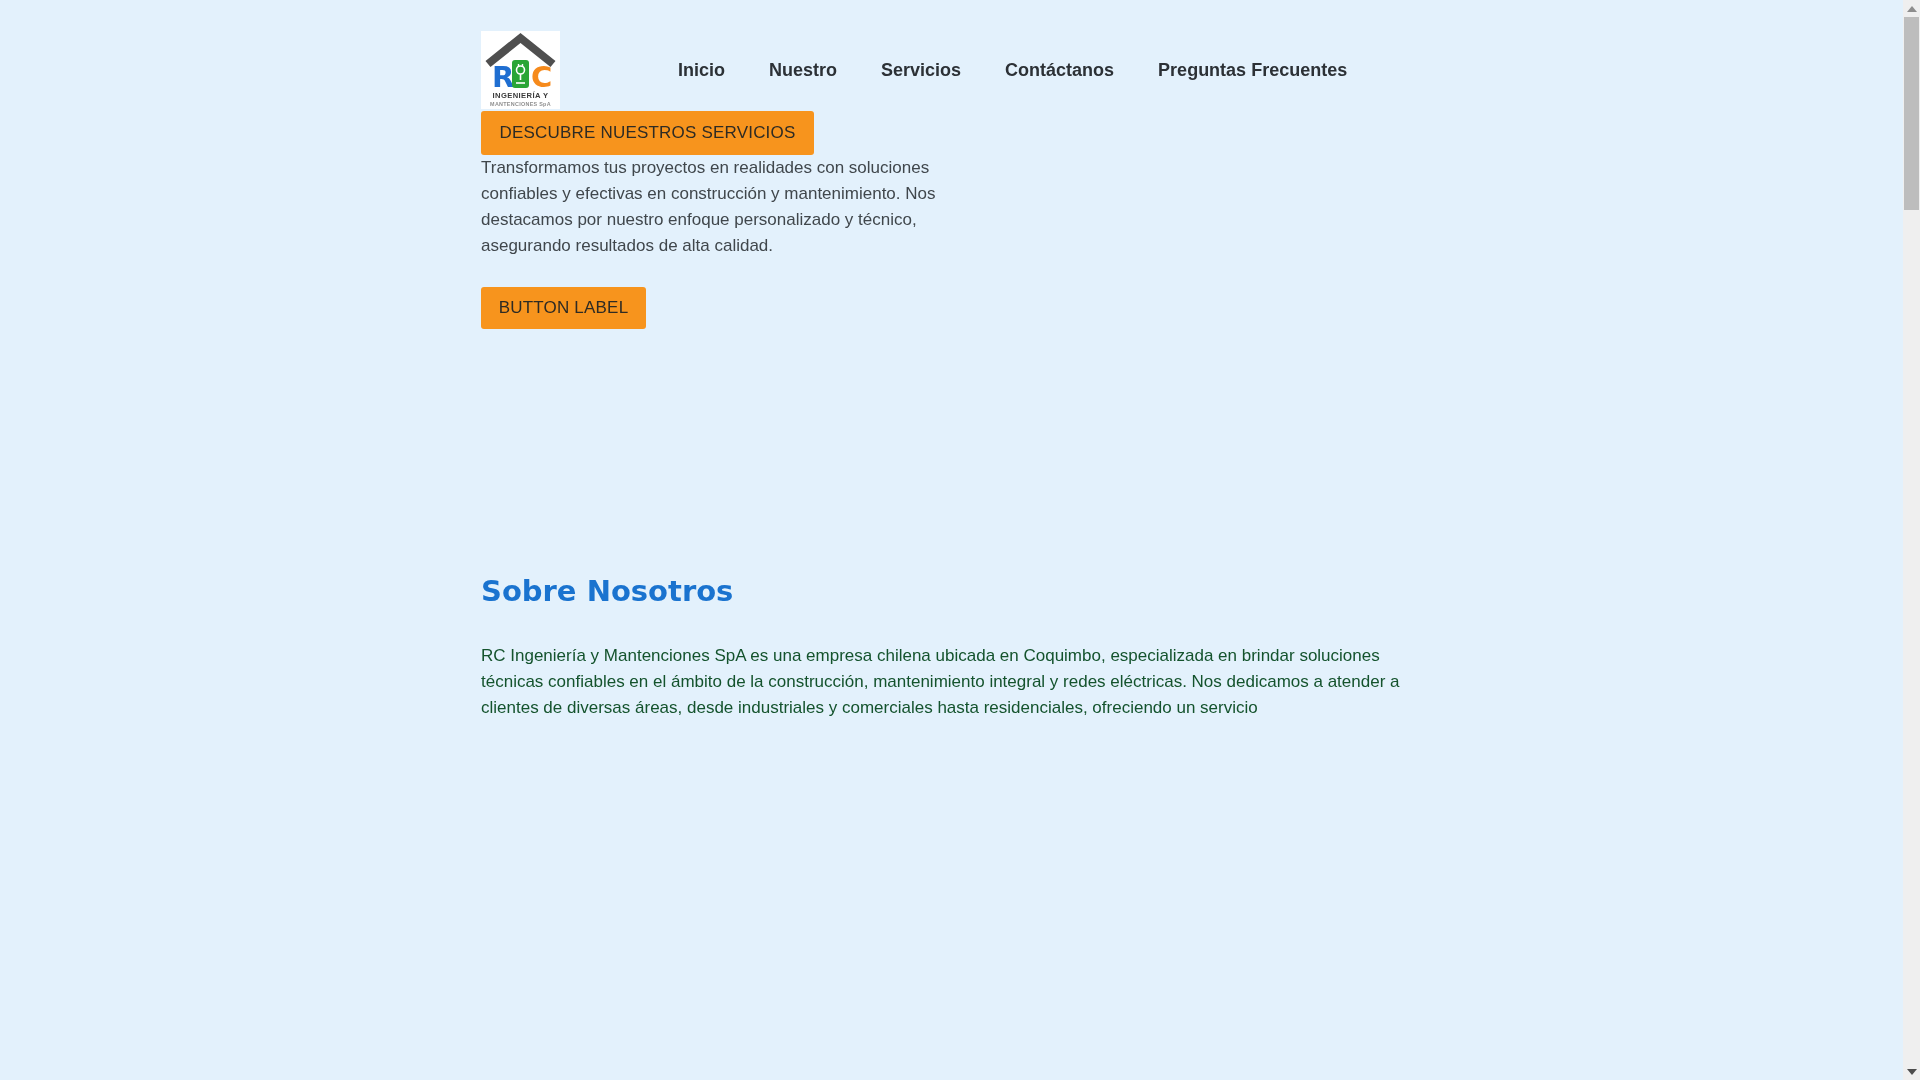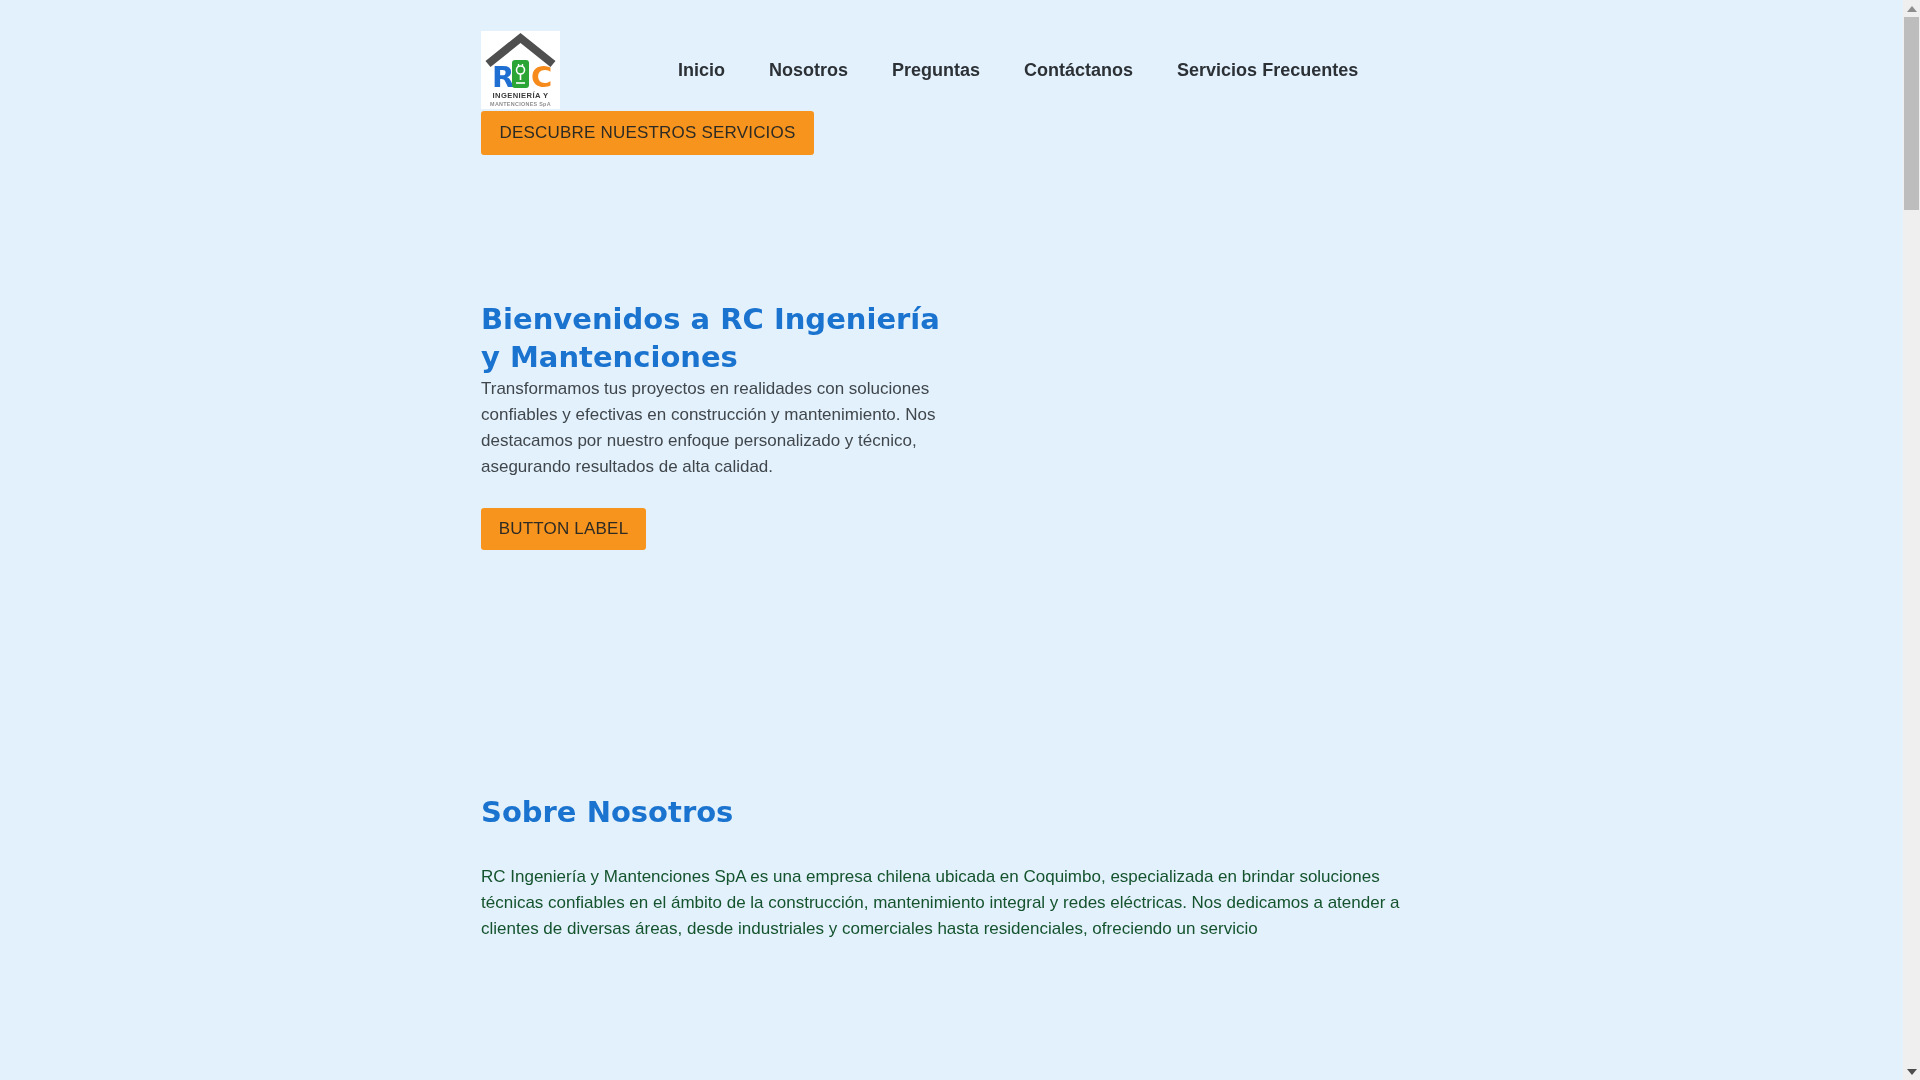--- a/index.html
+++ b/index.html
@@ -152,33 +152,29 @@
         <line x1="41.5" y1="33" x2="41.5" y2="36" stroke="#ffffff" stroke-width="1.4"></line>
         <line x1="39.5" y1="43" x2="39.5" y2="49" stroke="#ffffff" stroke-width="1.6"></line>
         <line x1="35" y1="52" x2="44" y2="52" stroke="#ffffff" stroke-width="1.6"></line>
         <text x="50" y="56" font-size="29" font-weight="bold" fill="#f68a1b" font-family="DejaVu Sans, sans-serif">C</text>
         <text x="39.5" y="67" text-anchor="middle" font-size="7.6" font-weight="bold" fill="#3a3a3a" letter-spacing="0.4" font-family="Liberation Sans, sans-serif">INGENIERÍA Y</text>
         <text x="39.5" y="75" text-anchor="middle" font-size="5.4" font-weight="bold" fill="#8f8f8f" letter-spacing="0.3" font-family="Liberation Sans, sans-serif">MANTENCIONES SpA</text>
       </svg>
     </div>
     <nav class="main-nav">
       <a class="nav-link">Inicio</a>
-      <a class="nav-link">Nosotros</a>
-      <a class="nav-link">Preguntas</a>
+      <a class="nav-link">Nuestro</a>
+      <a class="nav-link">Servicios</a>
       <a class="nav-link">Contáctanos</a>
-      <a class="nav-link">Servicios Frecuentes</a>
+      <a class="nav-link">Preguntas Frecuentes</a>
     </nav>
   </div>
 
   <button class="btn btn-hero-top">DESCUBRE NUESTROS SERVICIOS</button>
 
-  <h1 class="hero-heading">
-    <span>Bienvenidos a RC Ingeniería</span>
-    <span>y Mantenciones</span>
-  </h1>
 
   <p class="hero-paragraph">Transformamos tus proyectos en realidades con soluciones confiables y efectivas en construcción y mantenimiento. Nos destacamos por nuestro enfoque personalizado y técnico, asegurando resultados de alta calidad.</p>
 
   <button class="btn btn-hero-cta">BUTTON LABEL</button>
 
   <h2 class="about-heading">Sobre Nosotros</h2>
 
   <div class="about-cols">
     <div class="about-col">RC Ingeniería y Mantenciones SpA es una empresa chilena ubicada en Coquimbo, especializada en brindar soluciones técnicas confiables en el ámbito de la construcción, mantenimiento integral y redes eléctricas. Nos dedicamos a atender a clientes de diversas áreas, desde industriales y comerciales hasta residenciales, ofreciendo un servicio</div>
   </div>

